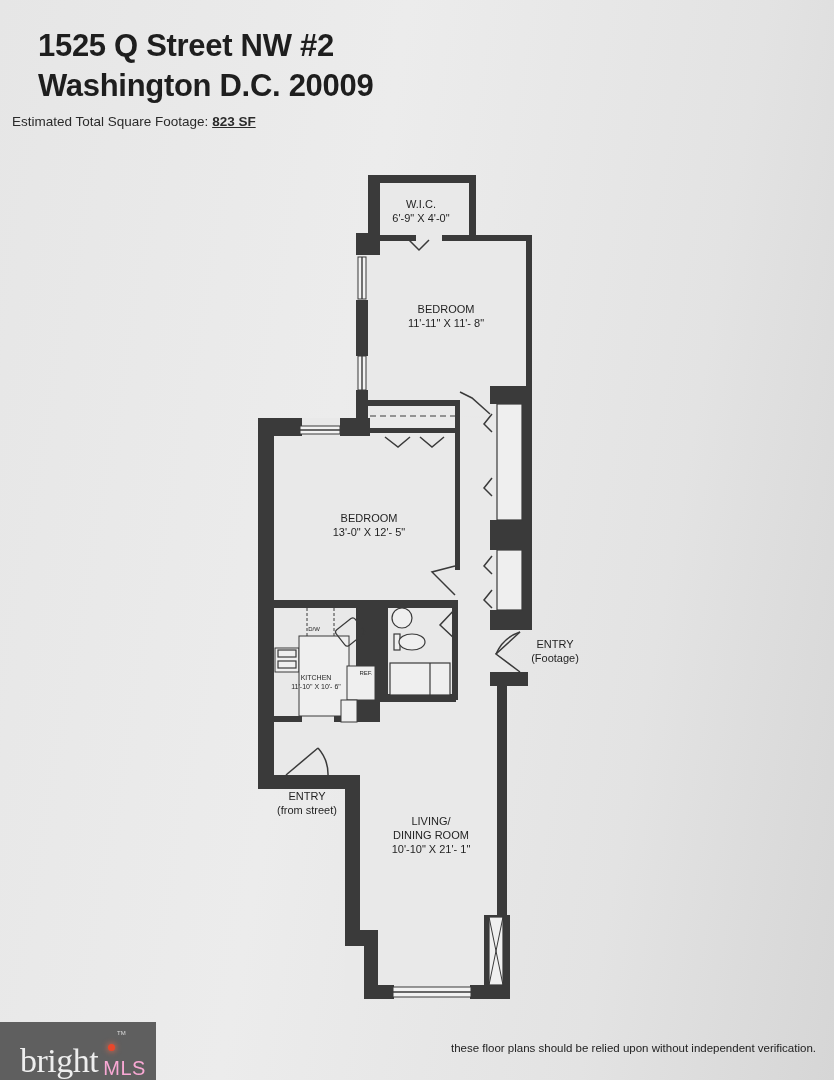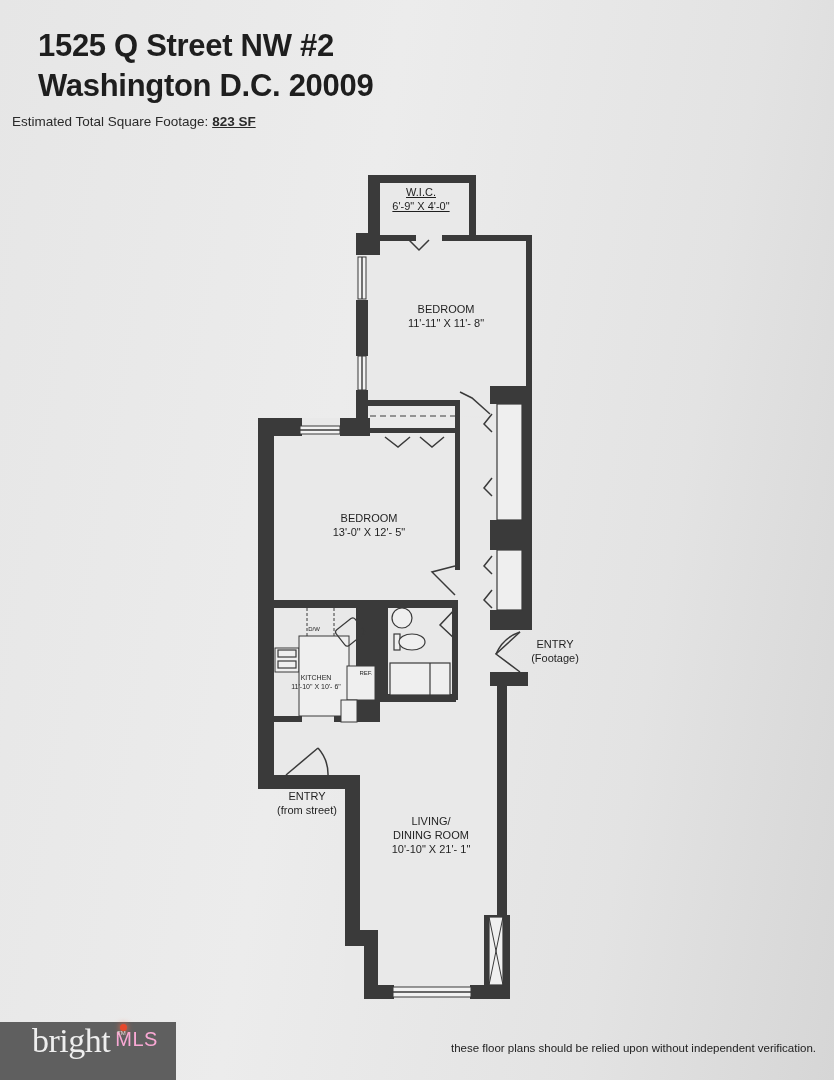--- a/index.html
+++ b/index.html
@@ -8,22 +8,22 @@
     font-family:"Liberation Sans",sans-serif;color:#1c1c1c;}
   .title{position:absolute;left:12px;font-weight:bold;font-size:31px;letter-spacing:-0.3px;color:#1e1e1e;line-height:1;margin-left:26px;}
   #t1{top:30px;}
   #t2{top:70px;}
   .sqft{position:absolute;left:12px;top:114px;font-size:13.5px;color:#2a2a2a;}
   .sqft b{text-decoration:underline;font-weight:bold;text-align:center;}
   #plan{position:absolute;left:0;top:0;width:834px;height:1080px;}
   .lbl{position:absolute;font-size:11px;color:#1f1f1f;text-align:center;line-height:1.25;white-space:nowrap;transform:translateX(-50%);}
   .lbl.small{font-size:7px;}
   .lbl.tiny{font-size:6px;}
-  .logo{position:absolute;left:0;top:1022px;width:176px;height:58px;background:#5f5f5f;
-    display:flex;align-items:flex-start;padding-left:32px;box-sizing:border-box;}
+  .logo{position:absolute;left:0;top:1022px;width:156px;height:58px;background:#5f5f5f;
+    display:flex;align-items:flex-end;padding-left:20px;box-sizing:border-box;}
   .logo .b{font-family:"Liberation Serif",serif;font-size:34px;color:#eee;letter-spacing:-0.5px;position:relative;}
   .logo .b .dot{position:absolute;left:88px;top:2px;width:7px;height:7px;border-radius:50%;background:#e8472b;box-shadow:0 0 6px #ff6a4a;}
   .logo .m{font-size:20px;color:#f9a8d4;margin-left:5px;margin-top:6px;letter-spacing:0.5px;}
   .logo .tm{font-size:6px;color:#ddd;position:absolute;left:117px;top:8px;}
   .disc{position:absolute;right:18px;top:1040px;font-size:11.5px;color:#222;text-align:right;line-height:1.4;}
 </style>
 </head>
 <body>
 
 <div class="title" id="t1">1525 Q Street NW #2</div>
@@ -155,21 +155,21 @@
 
   <g stroke="#3a3a3a" stroke-width="1.2" fill="#f0f0f0">
     <rect x="489" y="917" width="14" height="68"></rect>
   </g>
   <g stroke="#3a3a3a" stroke-width="1" fill="none">
     <line x1="489" y1="917" x2="503" y2="985"></line>
     <line x1="503" y1="917" x2="489" y2="985"></line>
   </g>
 </svg>
 
-<div class="lbl" style="left:421px;top:186px;text-decoration:underline;">
+<div class="lbl" style="left:421px;top:198px;">
   <div>W.I.C.</div>
   <div>6'-9" X 4'-0"</div>
 </div>
 <div class="lbl" style="left:446px;top:303px;">
   <div>BEDROOM</div>
   <div>11'-11" X 11'- 8"</div>
 </div>
 <div class="lbl" style="left:369px;top:512px;">
   <div>BEDROOM</div>
   <div>13'-0" X 12'- 5"</div>

